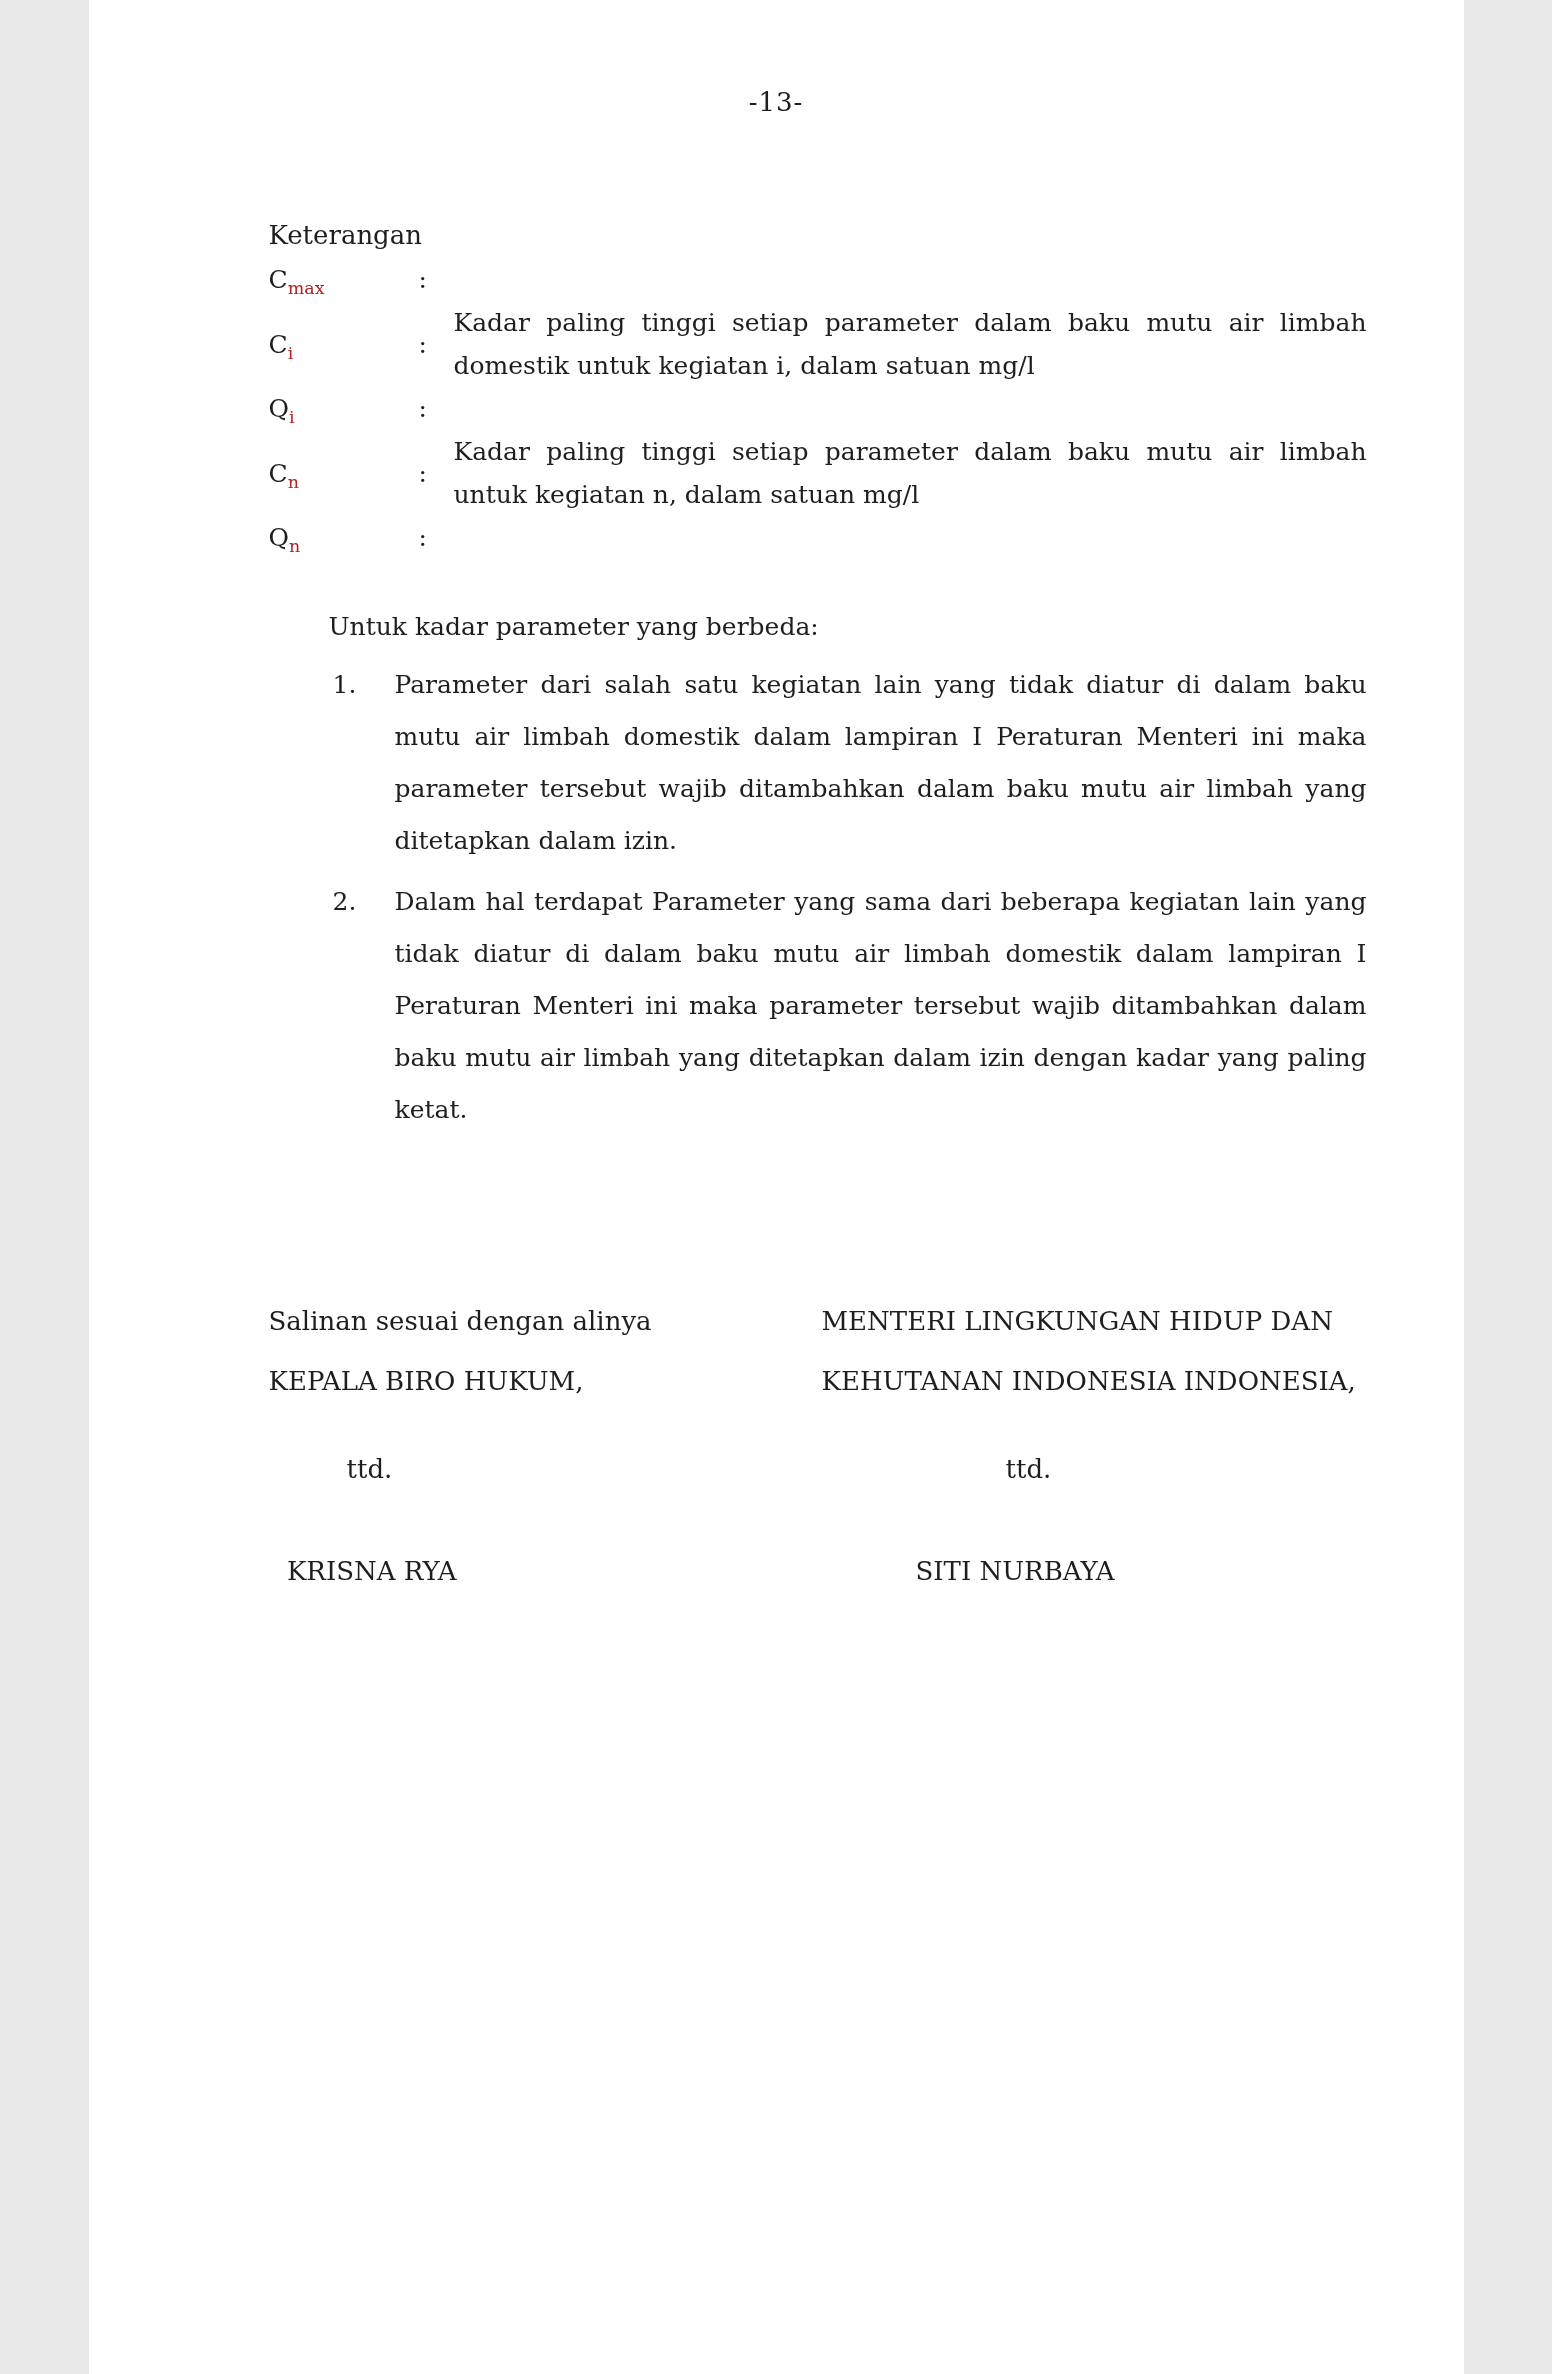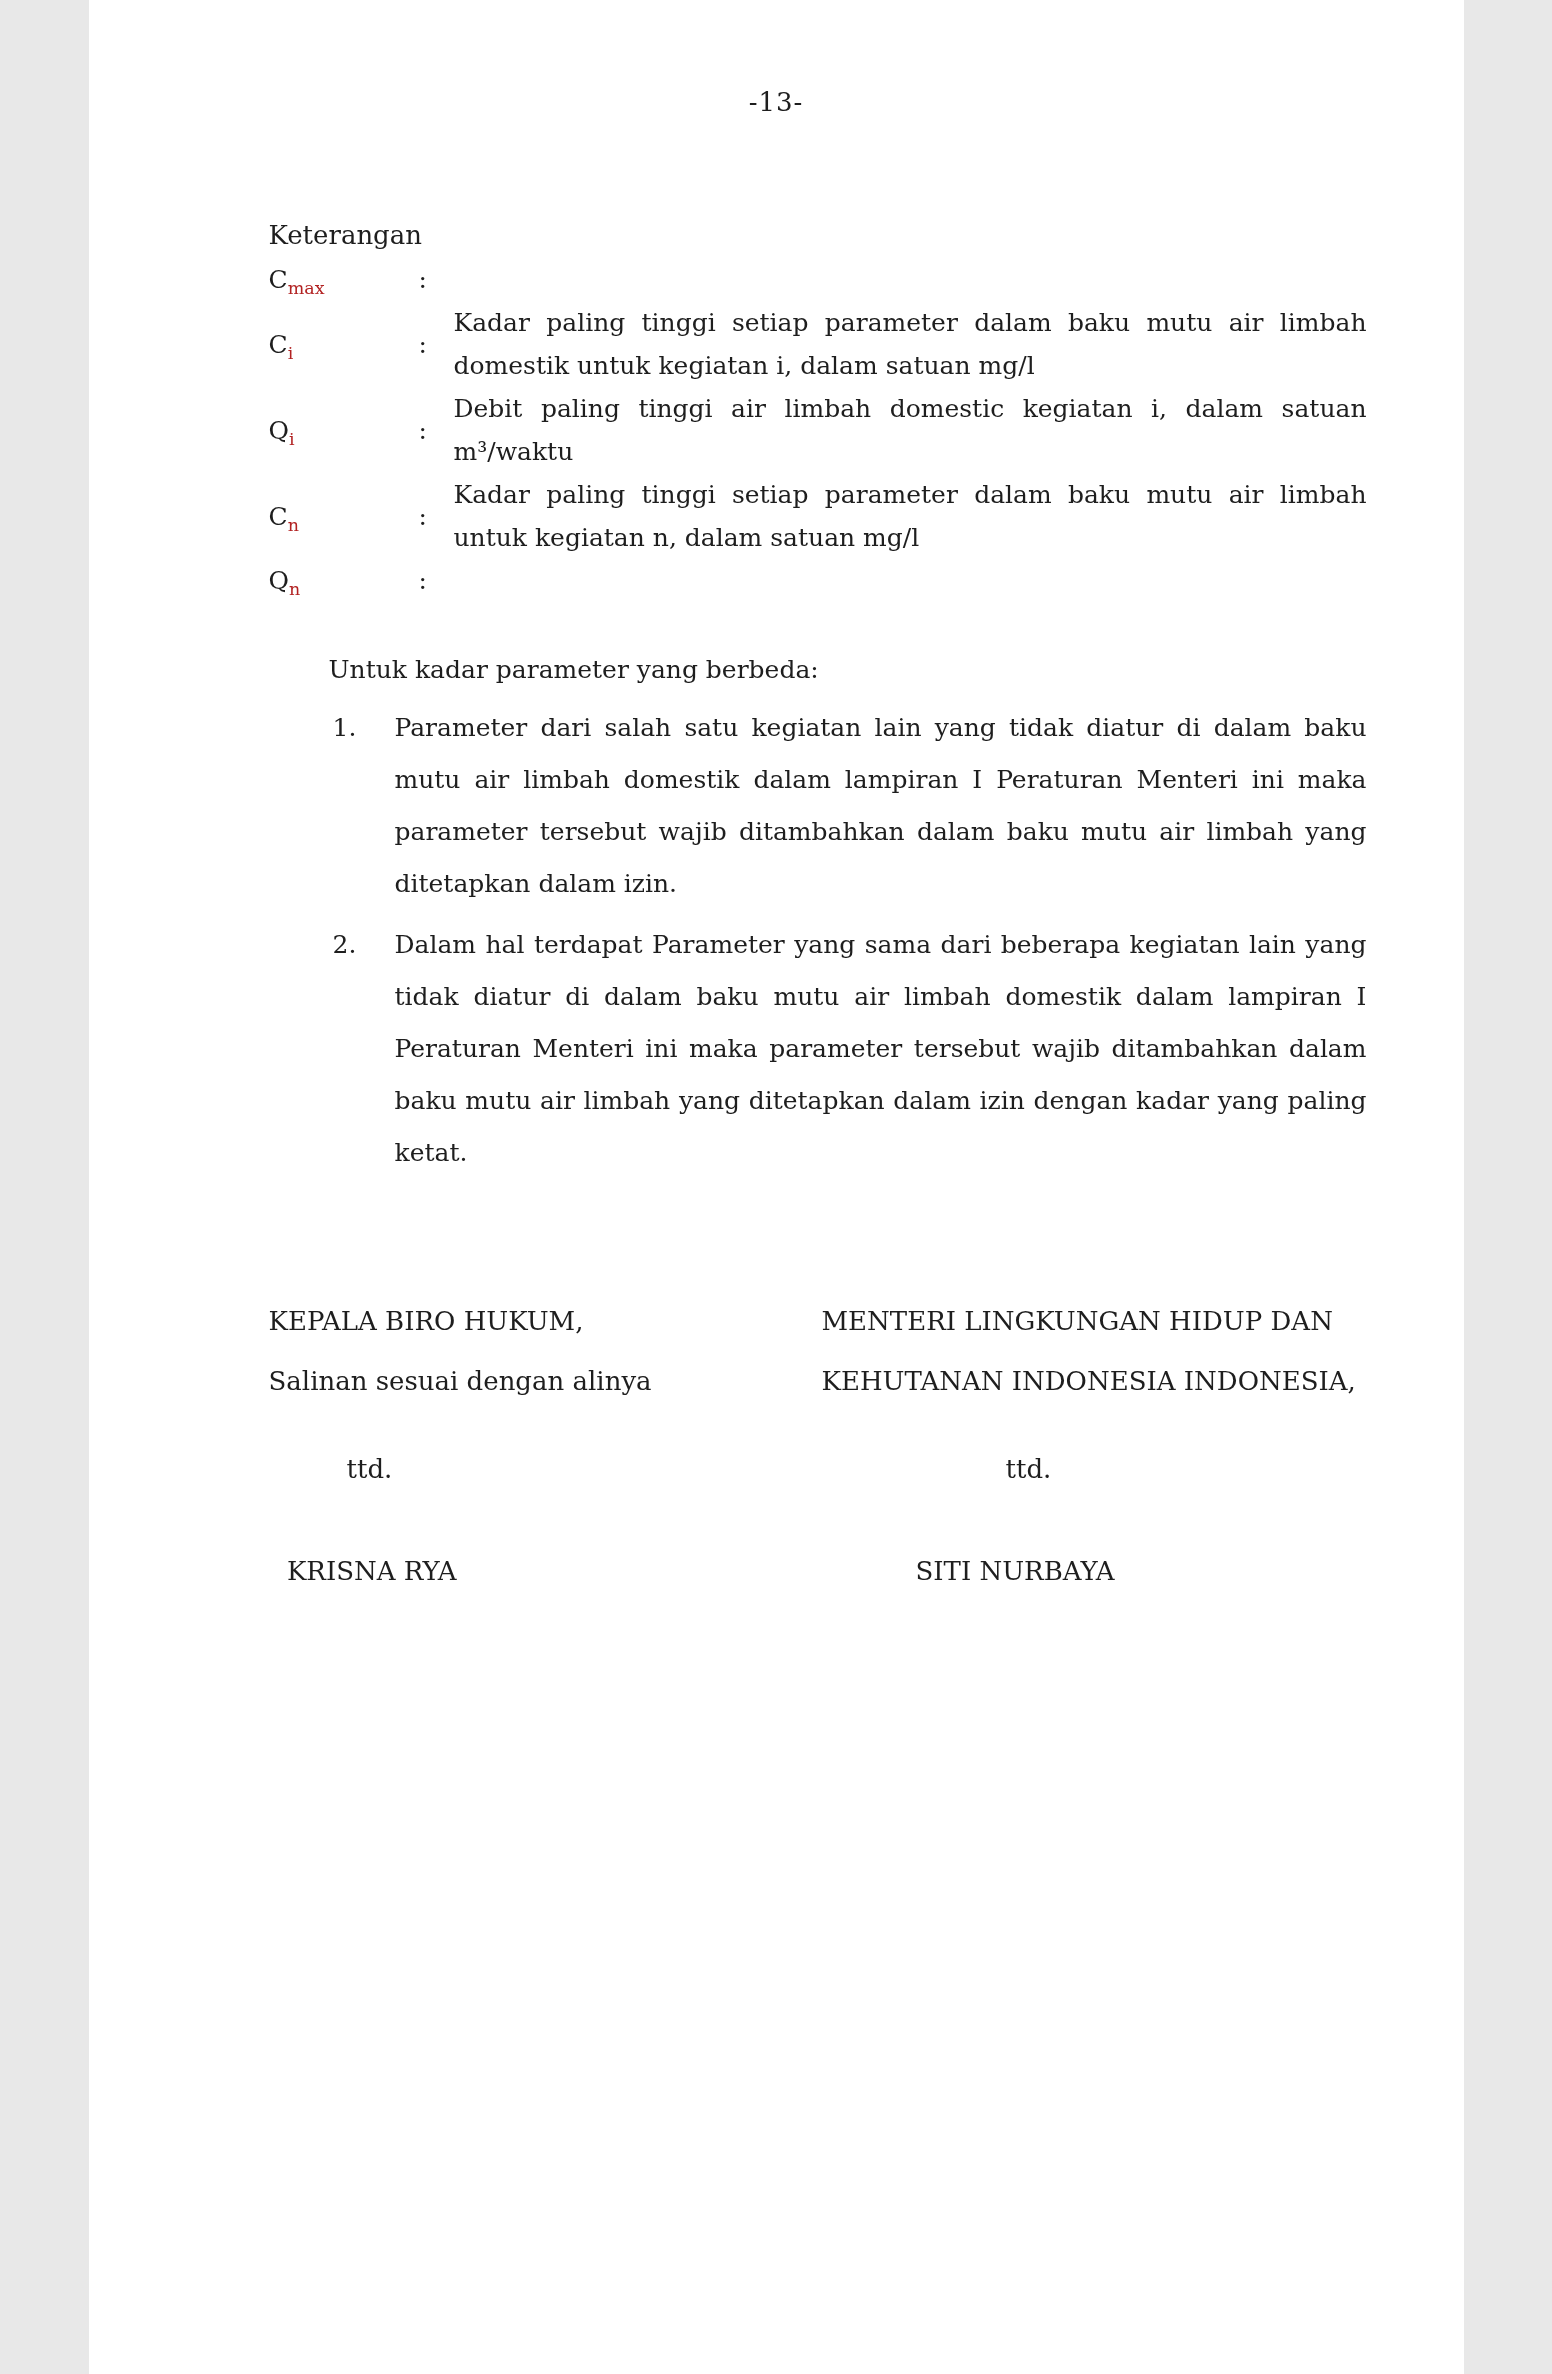--- a/index.html
+++ b/index.html
@@ -95,21 +95,20 @@
 
     <div class="def-row">
       <div class="def-term"><span>C</span><sub>i</sub></div>
       <div class="def-colon">:</div>
       <div class="def-desc">Kadar paling tinggi setiap parameter dalam baku mutu air limbah domestik untuk kegiatan i, dalam satuan mg/l</div>
     </div>
 
     <div class="def-row">
       <div class="def-term"><span>Q</span><sub>i</sub></div>
       <div class="def-colon">:</div>
-      <div class="def-desc">Debit paling tinggi air limbah domestic kegiatan i, dalam satuan m³/waktu</div>
     </div>
 
     <div class="def-row">
       <div class="def-term"><span>C</span><sub>n</sub></div>
       <div class="def-colon">:</div>
       <div class="def-desc">Kadar paling tinggi setiap parameter dalam baku mutu air limbah untuk kegiatan n, dalam satuan mg/l</div>
     </div>
 
     <div class="def-row">
       <div class="def-term"><span>Q</span><sub>n</sub></div>
@@ -127,22 +126,22 @@
       <div class="note-number">2.</div>
       <div class="note-text">Dalam hal terdapat Parameter yang sama dari beberapa kegiatan lain yang tidak diatur di dalam baku mutu air limbah domestik dalam lampiran I Peraturan Menteri ini maka parameter tersebut wajib ditambahkan dalam baku mutu air limbah yang ditetapkan dalam izin dengan kadar yang paling ketat.</div>
     </div>
 
   </div>
 
   <div class="signatures">
     <div class="sig-columns">
 
       <div class="sig-col-left">
+        <div class="sig-line">Salinan sesuai dengan alinya</div>
         <div class="sig-line">KEPALA BIRO HUKUM,</div>
-        <div class="sig-line">Salinan sesuai dengan alinya</div>
         <div class="sig-ttd">ttd.</div>
         <div class="sig-name">KRISNA RYA</div>
       </div>
 
       <div class="sig-col-right">
         <div class="sig-line">MENTERI LINGKUNGAN HIDUP DAN</div>
         <div class="sig-line">KEHUTANAN INDONESIA INDONESIA,</div>
         <div class="sig-ttd">ttd.</div>
         <div class="sig-name">SITI NURBAYA</div>
       </div>

